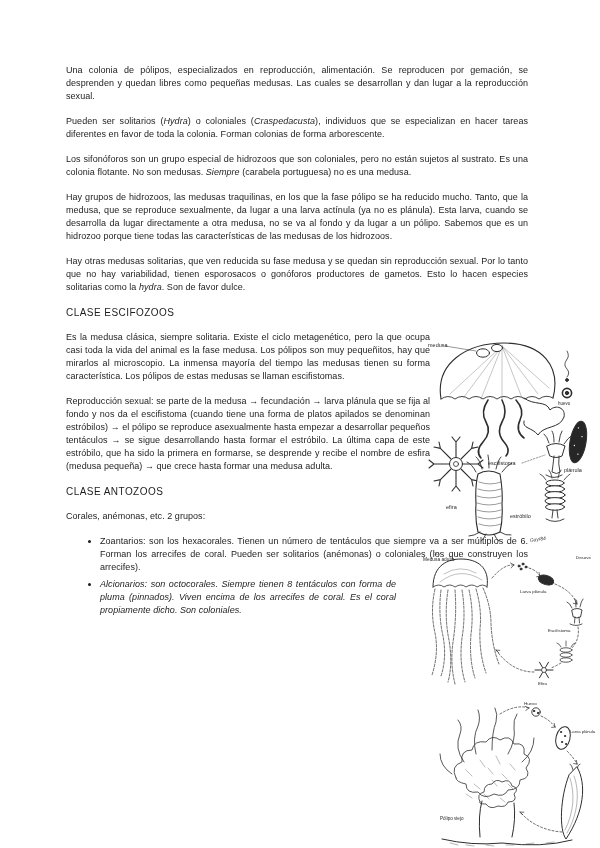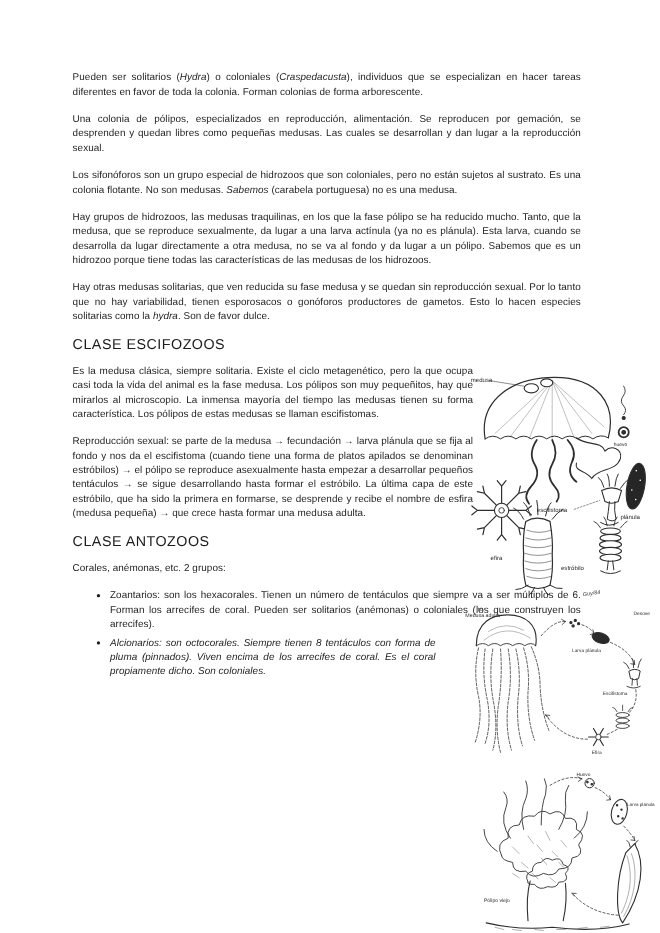--- a/index.html
+++ b/index.html
@@ -7,21 +7,21 @@
     position:relative;width:600px;height:848px;background:#ffffff;overflow:hidden;
     font-family:"Liberation Sans",sans-serif;color:#1d1d1d;
   }
   .content{position:absolute;left:66px;top:64px;width:462px;}
   .para{
     font-size:9px;line-height:13px;text-align:justify;margin:0 0 12px 0;
     letter-spacing:.05px;
   }
   .para.narrow{width:364px;}
   .heading{
-    font-size:13px;font-weight:400;letter-spacing:.45px;line-height:13px;
+    font-size:10px;font-weight:400;letter-spacing:.45px;line-height:13px;
     margin:0 0 12px 0;
   }
   em{font-style:italic;}
   ul.bullets{margin:0;padding:0 0 0 34px;list-style:disc outside;}
   ul.bullets li{
     font-size:9px;line-height:13px;text-align:justify;margin:0 0 4px 0;letter-spacing:.05px;
   }
   ul.bullets li.narrow-li{width:296px;font-style:italic;}
   figure.fig{position:absolute;margin:0;padding:0;}
   .fig svg{display:block;width:100%;height:100%;}
@@ -30,23 +30,23 @@
   .fig3{left:436px;top:700px;width:162px;height:148px;}
   svg text{font-family:"Liberation Sans",sans-serif;fill:#2a2a2a;}
   svg .sig{font-style:italic;fill:#3a3a3a;}
 </style>
 </head>
 <body>
 
 <div class="page">
   <main class="content">
 
+    <p class="para"><span>Una colonia de pólipos, especializados en reproducción, alimentación. Se reproducen por gemación, se desprenden y quedan libres como pequeñas medusas. Las cuales se desarrollan y dan lugar a la reproducción sexual.</span></p>
     <p class="para"><span>Pueden ser solitarios (</span><em>Hydra</em><span>) o coloniales (</span><em>Craspedacusta</em><span>), individuos que se especializan en hacer tareas diferentes en favor de toda la colonia. Forman colonias de forma arborescente.</span></p>
-    <p class="para"><span>Una colonia de pólipos, especializados en reproducción, alimentación. Se reproducen por gemación, se desprenden y quedan libres como pequeñas medusas. Las cuales se desarrollan y dan lugar a la reproducción sexual.</span></p>
-    <p class="para"><span>Los sifonóforos son un grupo especial de hidrozoos que son coloniales, pero no están sujetos al sustrato. Es una colonia flotante. No son medusas. </span><em>Sabemos</em><span> (carabela portuguesa) no es una medusa.</span></p>
+    <p class="para"><span>Los sifonóforos son un grupo especial de hidrozoos que son coloniales, pero no están sujetos al sustrato. Es una colonia flotante. No son medusas. </span><em>Siempre</em><span> (carabela portuguesa) no es una medusa.</span></p>
     <p class="para"><span>Hay grupos de hidrozoos, las medusas traquilinas, en los que la fase pólipo se ha reducido mucho. Tanto, que la medusa, que se reproduce sexualmente, da lugar a una larva actínula (ya no es plánula). Esta larva, cuando se desarrolla da lugar directamente a otra medusa, no se va al fondo y da lugar a un pólipo. Sabemos que es un hidrozoo porque tiene todas las características de las medusas de los hidrozoos.</span></p>
     <p class="para"><span>Hay otras medusas solitarias, que ven reducida su fase medusa y se quedan sin reproducción sexual. Por lo tanto que no hay variabilidad, tienen esporosacos o gonóforos productores de gametos. Esto lo hacen especies solitarias como la </span><em>hydra</em><span>. Son de favor dulce.</span></p>
 
     <h2 class="heading">CLASE ESCIFOZOOS</h2>
 
     <p class="para narrow"><span>Es la medusa clásica, siempre solitaria. Existe el ciclo metagenético, pero la que ocupa casi toda la vida del animal es la fase medusa. Los pólipos son muy pequeñitos, hay que mirarlos al microscopio. La inmensa mayoría del tiempo las medusas tienen su forma característica. Los pólipos de estas medusas se llaman escifistomas.</span></p>
     <p class="para narrow"><span>Reproducción sexual: se parte de la medusa → fecundación → larva plánula que se fija al fondo y nos da el escifistoma (cuando tiene una forma de platos apilados se denominan estróbilos) → el pólipo se reproduce asexualmente hasta empezar a desarrollar pequeños tentáculos → se sigue desarrollando hasta formar el estróbilo. La última capa de este estróbilo, que ha sido la primera en formarse, se desprende y recibe el nombre de esfira (medusa pequeña) → que crece hasta formar una medusa adulta.</span></p>
 
     <h2 class="heading">CLASE ANTOZOOS</h2>
 

